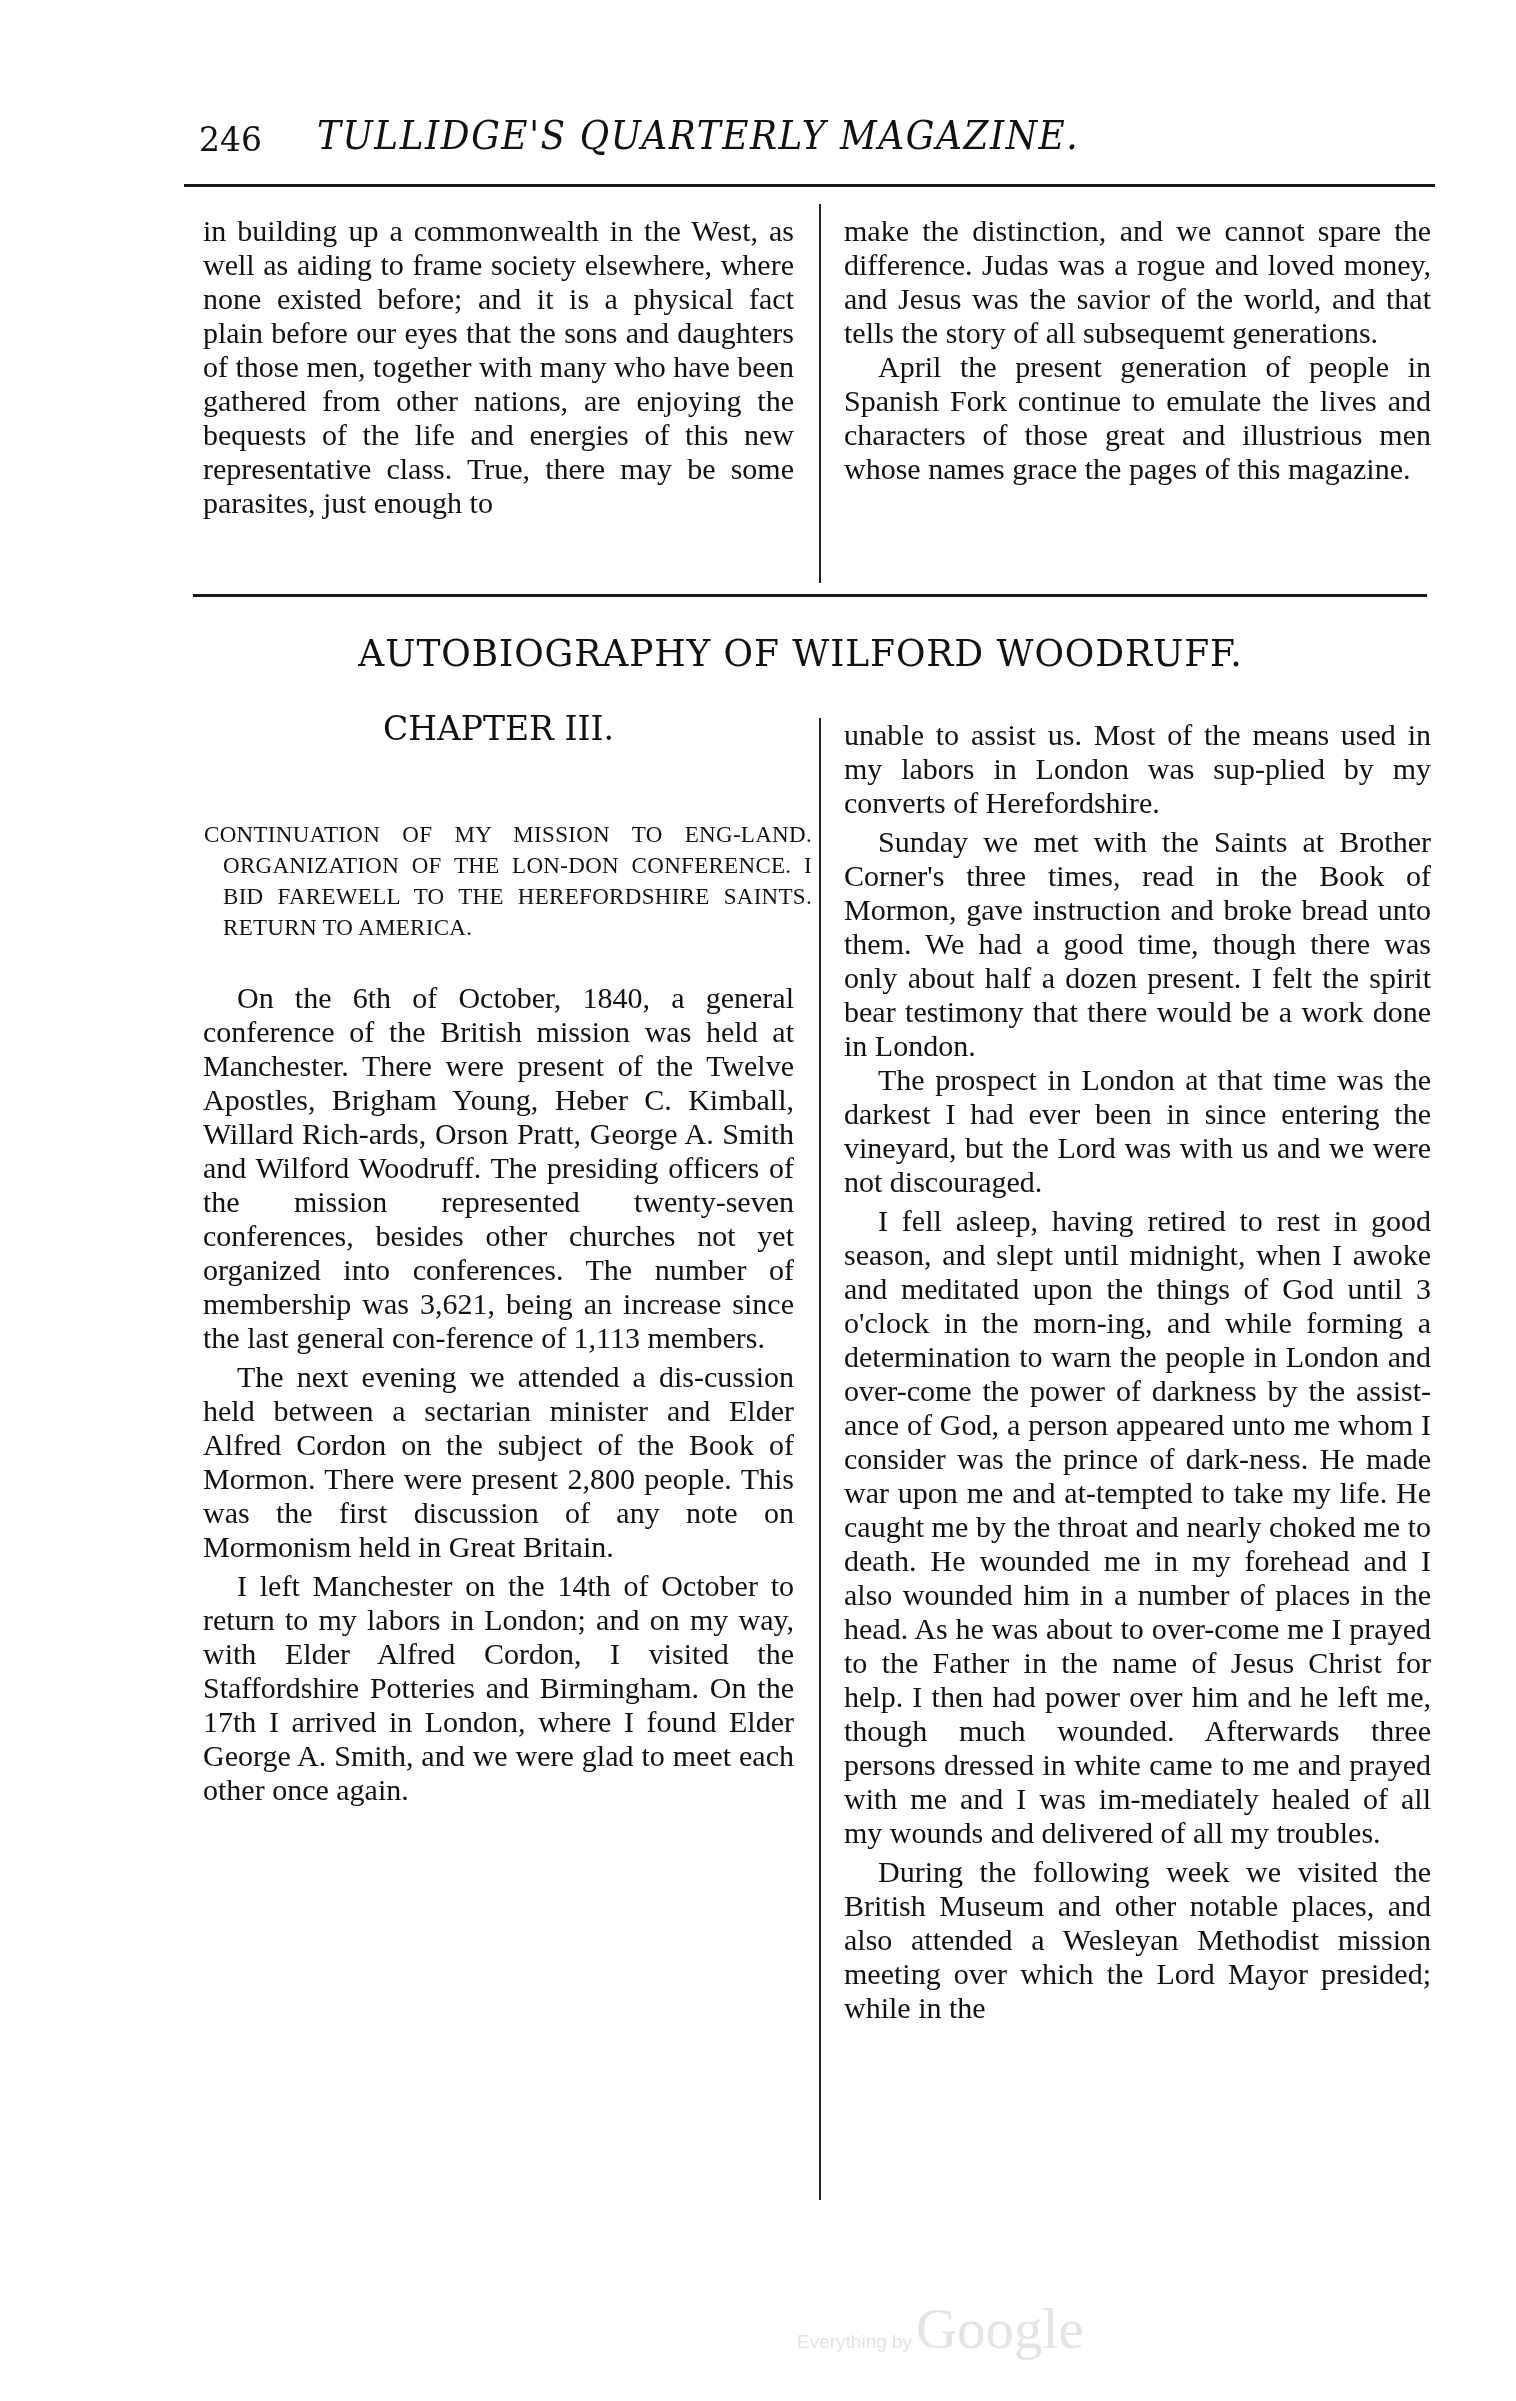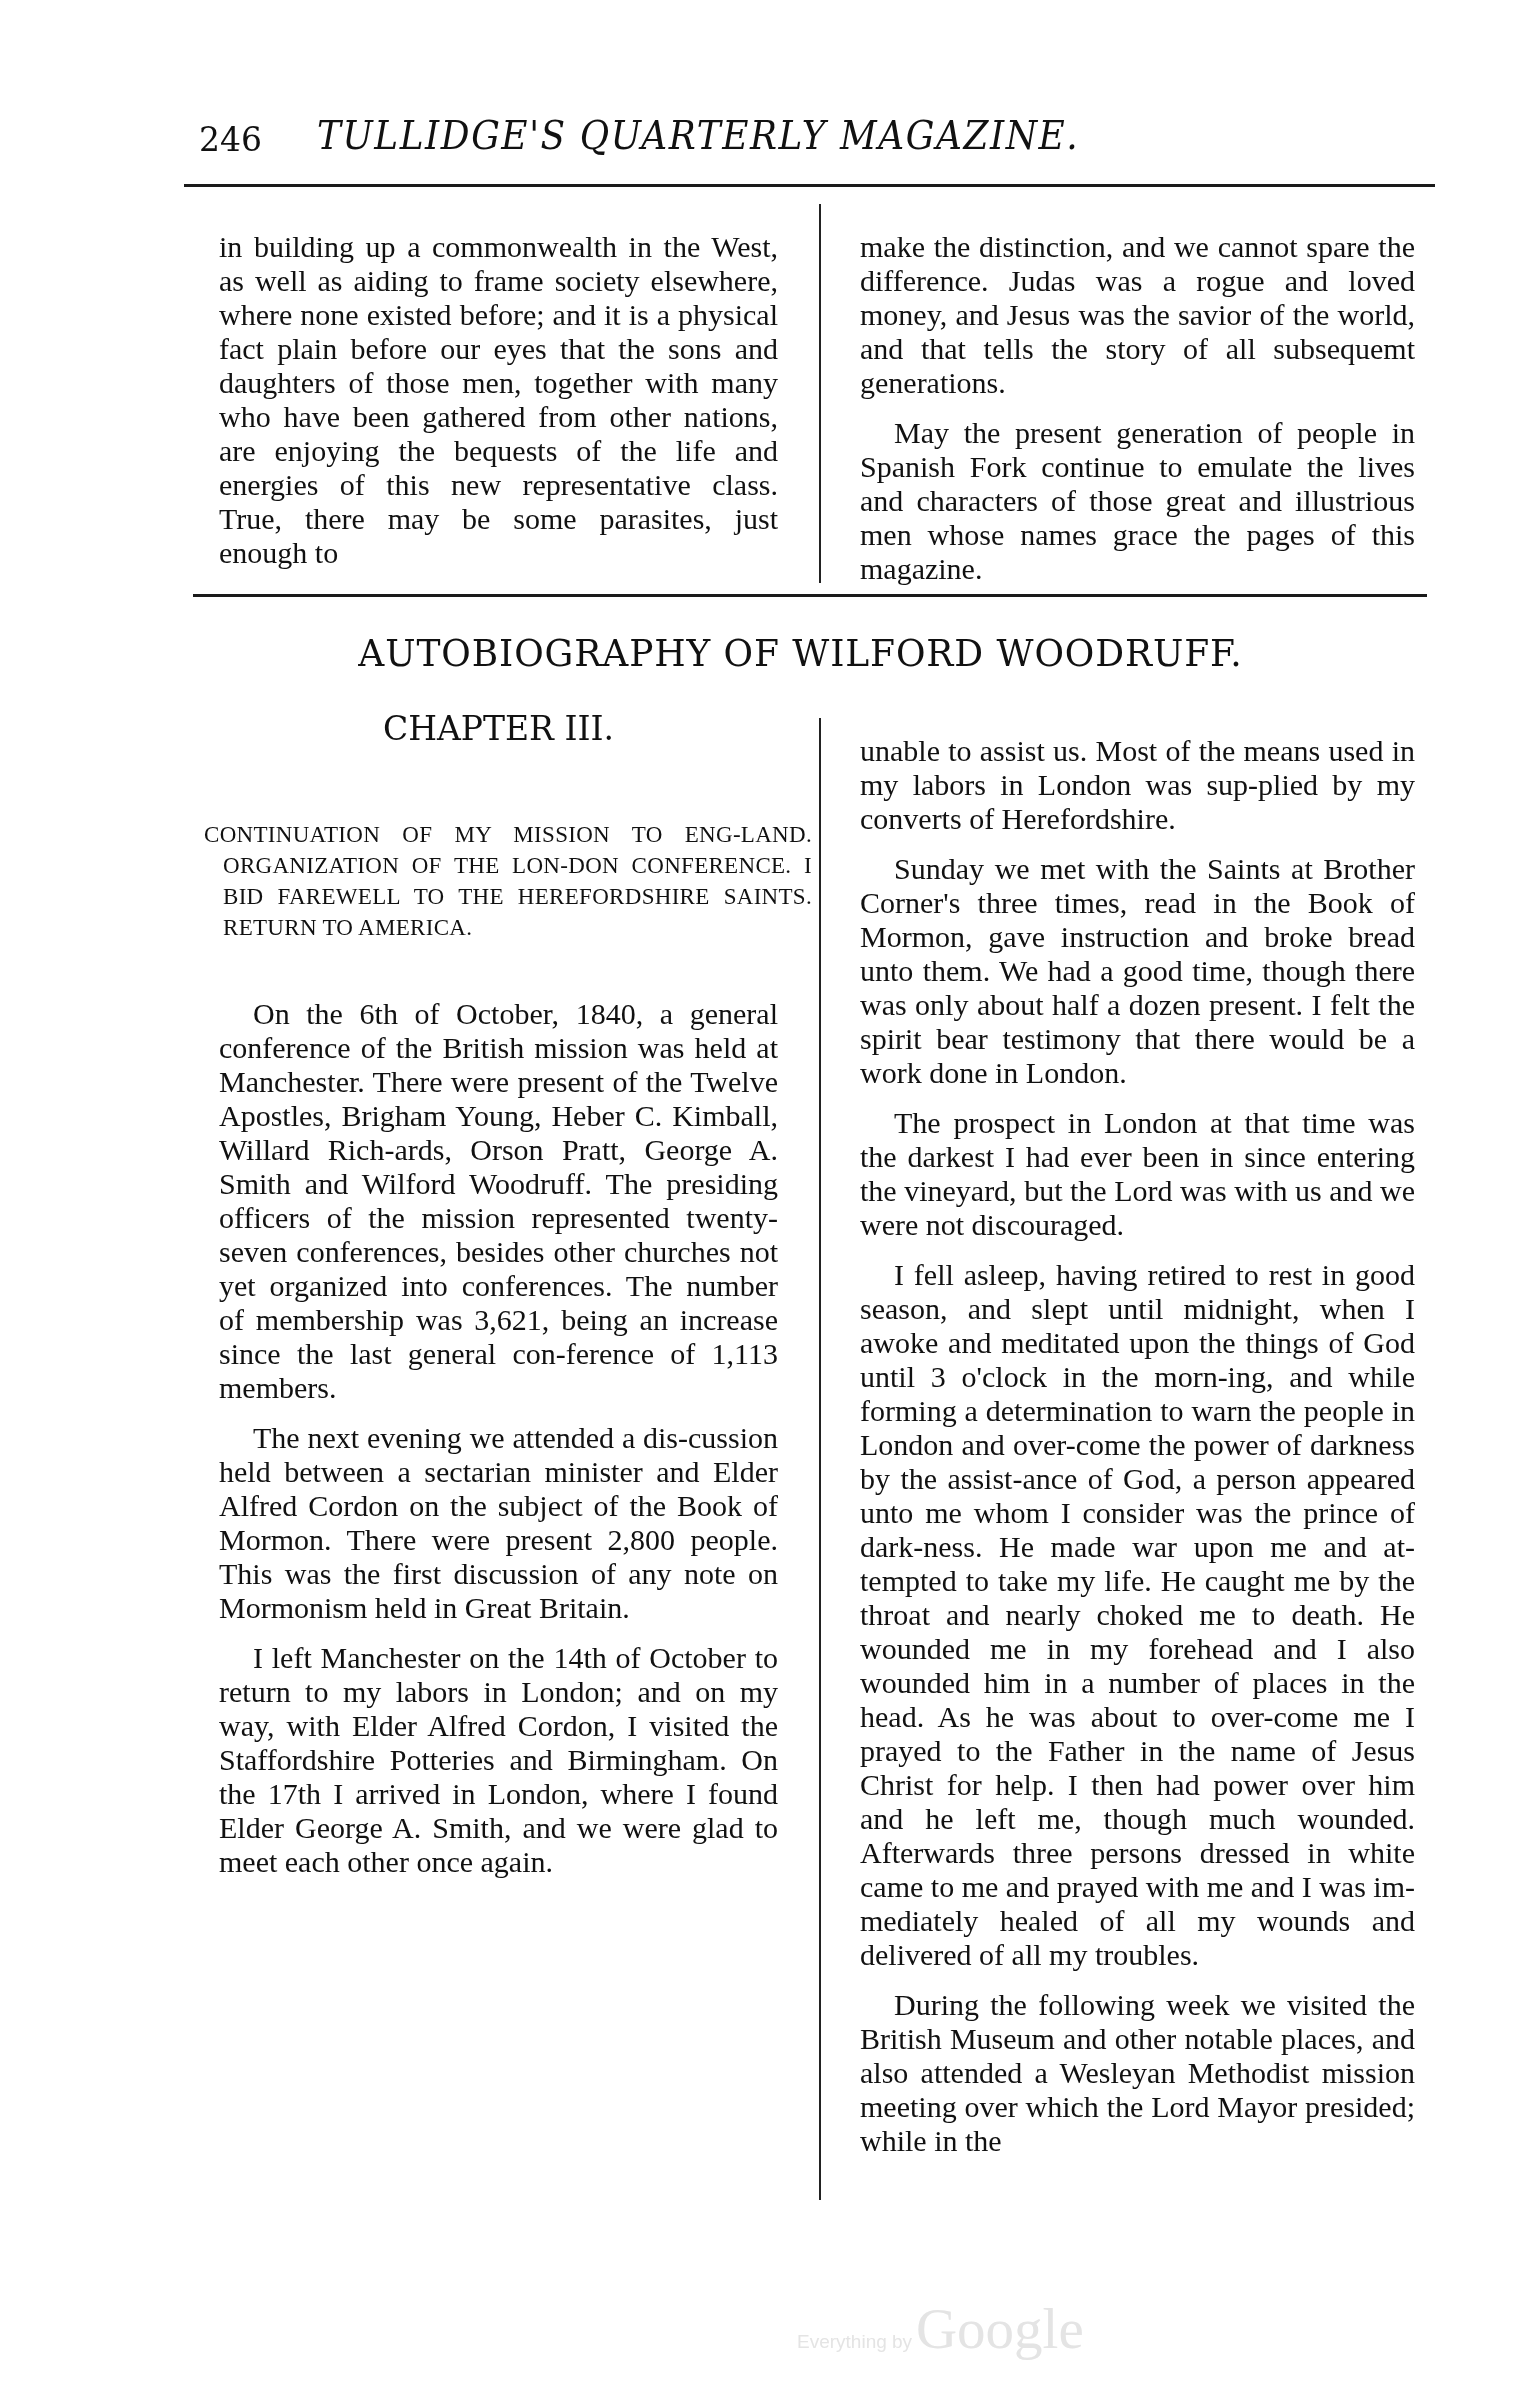--- a/index.html
+++ b/index.html
@@ -9,21 +9,21 @@
   .running-head { position: absolute; left: 317px; top: 113px; width: 874px; font-size: 39px; font-style: italic;
                   letter-spacing: 1.7px; font-family: "DejaVu Serif", serif; font-weight: normal; transform: scaleX(0.92); transform-origin: left; }
   .rule { position: absolute; height: 2.6px; background: #1a1a1a; }
   .rule.top { left: 184px; top: 184px; width: 1251px; }
   .rule.mid { left: 193px; top: 594px; width: 1234px; }
   .vdiv { position: absolute; width: 1.7px; background: #222; }
   .vdiv.one { left: 819px; top: 204px; height: 379px; }
   .vdiv.two { left: 819px; top: 718px; height: 1482px; }
 
   .col { position: absolute; font-size: 30px; line-height: 34px; text-align: justify; }
-  .col p { margin: 16px; }
+  .col p { margin: 0; }
   .col .indent { text-indent: 34px; }
   .col .gap { margin-top: 5.1px; }
   .sec1.left  { left: 203px; top: 214px; width: 591px; }
   .sec1.right { left: 844px; top: 214px; width: 587px; }
 
   .article-title { position: absolute; left: 171px; width: 1259px; top: 632px; text-align: center;
                    font-size: 36px; letter-spacing: 0.9px; font-family: "DejaVu Serif", serif; transform: scaleY(1.05); }
   .chapter { position: absolute; left: 203px; width: 591px; top: 709px; text-align: center; font-size: 33px; font-family: "DejaVu Serif", serif; }
   .synopsis { position: absolute; left: 204px; width: 589px; top: 819px; font-size: 23px; line-height: 31px;
               text-align: justify; padding-left: 19px; text-indent: -19px; letter-spacing: 0.3px; }
@@ -41,21 +41,21 @@
 <div class="page-num">246</div>
 <div class="running-head">TULLIDGE'S QUARTERLY MAGAZINE.</div>
 <div class="rule top"></div>
 
 <div class="vdiv one"></div>
 <div class="col sec1 left">
   <p>in building up a commonwealth in the West, as well as aiding to frame society elsewhere, where none existed before; and it is a physical fact plain before our eyes that the sons and daughters of those men, together with many who have been gathered from other nations, are enjoying the bequests of the life and energies of this new representative class.  True, there may be some parasites, just enough to</p>
 </div>
 <div class="col sec1 right">
   <p>make the distinction, and we cannot spare the difference.  Judas was a rogue and loved money, and Jesus was the savior of the world, and that tells the story of all subsequemt generations.</p>
-  <p class="indent">May the present generation of people in Spanish Fork continue to emulate the lives and characters of those great and illustrious men whose names grace the pages of this magazine.</p>
+  <p class="indent">April the present generation of people in Spanish Fork continue to emulate the lives and characters of those great and illustrious men whose names grace the pages of this magazine.</p>
 </div>
 
 <div class="rule mid"></div>
 
 <div class="article-title">AUTOBIOGRAPHY OF WILFORD WOODRUFF.</div>
 <div class="chapter">CHAPTER III.</div>
 <div class="synopsis">CONTINUATION OF MY MISSION TO ENG-LAND.  ORGANIZATION OF THE LON-DON CONFERENCE.  I BID FAREWELL TO THE HEREFORDSHIRE SAINTS. RETURN TO AMERICA.</div>
 
 <div class="vdiv two"></div>
 <div class="col sec2 left">

